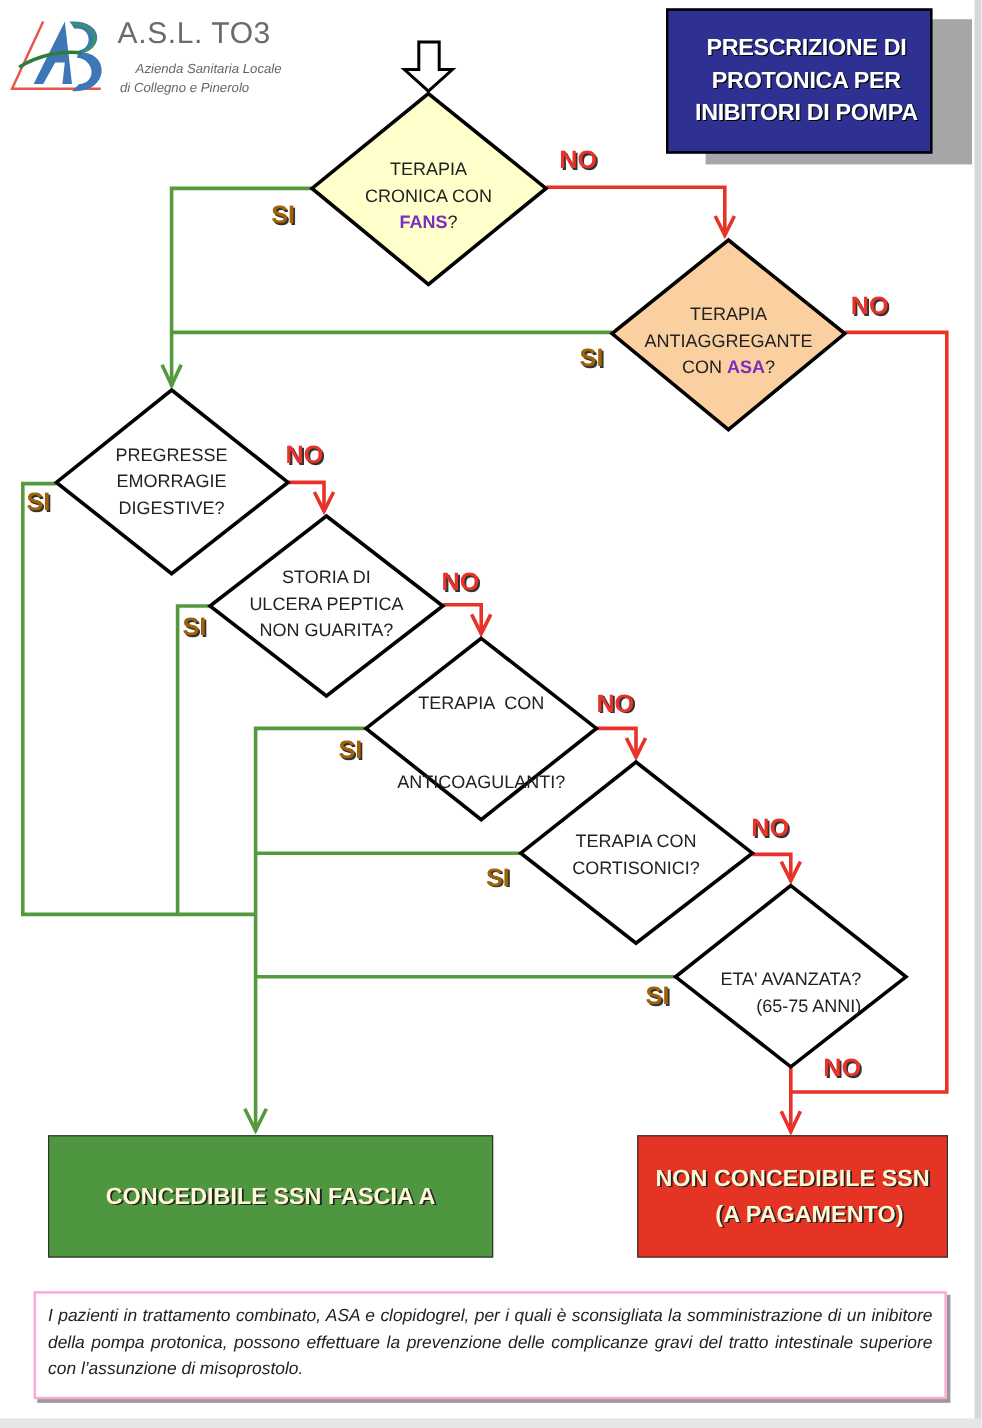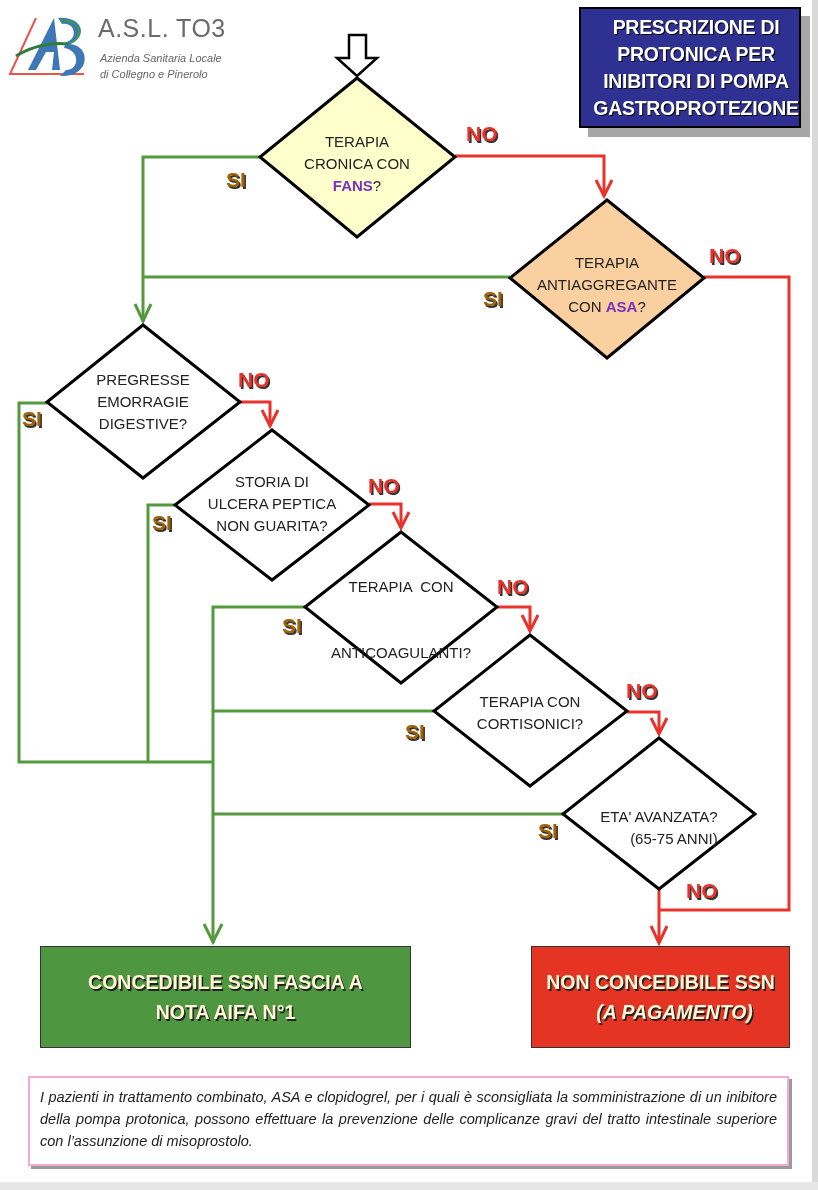--- a/index.html
+++ b/index.html
@@ -3,24 +3,24 @@
 <meta charset="utf-8">
 <style>
   html, body { margin: 0; padding: 0; background: #ffffff; }
   body { width: 818px; height: 1190px; position: relative; overflow: hidden; font-family: "Liberation Sans", sans-serif; }
   .page { position: absolute; left: 0; top: 0; width: 812px; height: 1182px; background: #ffffff; }
   .edge-right { position: absolute; left: 812px; top: 0; width: 6px; height: 1190px; background: #d9d9d9; }
   .edge-bottom { position: absolute; left: 0; top: 1182px; width: 818px; height: 8px; background: #e6e6e6; }
   svg.flow { position: absolute; left: 0; top: 0; }
   .logo { position: absolute; left: 6px; top: 12px; width: 240px; height: 72px; }
   .logo-name { position: absolute; left: 92px; top: 2px; font-size: 25px; color: #6b6b6b; letter-spacing: 0.5px; text-align: right; }
-  .logo-sub1 { position: absolute; left: 94px; top: 40px; font-size: 11px; font-style: italic; color: #666; }
+  .logo-sub1 { position: absolute; left: 107px; top: 40px; font-size: 11px; font-style: italic; color: #666; }
   .logo-sub2 { position: absolute; left: 94px; top: 56px; font-size: 11px; font-style: italic; color: #666; }
   .title-shadow { position: absolute; left: 588px; top: 16px; width: 222px; height: 121px; background: #a6a6a6; }
-  .title-box { position: absolute; left: 579px; top: 7px; width: 222px; height: 121px; background: #2e3192; border: 2px solid #000; box-sizing: border-box;
+  .title-box { position: absolute; left: 555px; top: 7px; width: 222px; height: 121px; background: #2e3192; border: 2px solid #000; box-sizing: border-box;
     display: flex; flex-direction: column; justify-content: center; align-items: center; padding-left: 12px; }
   .title-line { color: #fff; font-weight: bold; font-size: 19.5px; line-height: 27px; text-shadow: 1px 1px 0 #000; letter-spacing: -0.3px; white-space: nowrap; }
   .dtext { position: absolute; text-align: center; font-size: 15px; line-height: 22px; color: #222; transform: translate(-50%, -50%); white-space: nowrap; }
   .hl { color: #7b2fbf; font-weight: bold; }
   .lbl { position: absolute; font-weight: bold; font-size: 21px; text-shadow: 1.5px 1.5px 0 #333; }
   .si { color: #a16207; }
   .no { color: #e8322a; }
   .outbox { position: absolute; border: 1.5px solid #333; box-sizing: border-box; display: flex; flex-direction: column; justify-content: center; align-items: center; }
   .outbox .ln { color: #fff7d6; font-weight: bold; font-size: 19.5px; line-height: 30px; text-shadow: 1.5px 1.5px 0 #222; }
   .green { left: 40px; top: 946px; width: 371px; height: 102px; background: #4f9640; }
@@ -46,21 +46,20 @@
   <div class="logo-name">A.S.L. TO3</div>
   <div class="logo-sub1">Azienda Sanitaria Locale</div>
   <div class="logo-sub2">di Collegno e Pinerolo</div>
 </div>
 
 <div class="title-shadow"></div>
 <div class="title-box">
   <div class="title-line">PRESCRIZIONE DI</div>
   <div class="title-line">PROTONICA PER</div>
   <div class="title-line">INIBITORI DI POMPA</div>
-  <div class="title-line">GASTROPROTEZIONE</div>
 </div>
 
 <svg class="flow" width="818" height="1190">
 
   <path d="M349,35 L366,35 L366,58 L377,58 L357,76 L337,58 L349,58 Z" fill="#ffffff" stroke="#000" stroke-width="2.5" stroke-linejoin="miter"></path>
 
   <g fill="none" stroke="#55993f" stroke-width="3">
     <polyline points="260,157 143,157 143,322"></polyline>
     <polyline points="510,277 143,277"></polyline>
     <polyline points="135,304 143,321 151,304"></polyline>
@@ -148,22 +147,21 @@
 <div class="lbl no" style="left:368px; top:474px;">NO</div>
 <div class="lbl si" style="left:282px; top:614px;">SI</div>
 <div class="lbl no" style="left:497px; top:575px;">NO</div>
 <div class="lbl si" style="left:405px; top:720px;">SI</div>
 <div class="lbl no" style="left:626px; top:679px;">NO</div>
 <div class="lbl si" style="left:538px; top:819px;">SI</div>
 <div class="lbl no" style="left:686px; top:879px;">NO</div>
 
 <div class="outbox green">
   <div class="ln">CONCEDIBILE SSN FASCIA A</div>
-  <div class="ln">NOTA AIFA N°1</div>
 </div>
 <div class="outbox red">
   <div class="ln">NON CONCEDIBILE SSN</div>
-  <div class="ln" style="font-style:italic;margin-left:28px;">(A PAGAMENTO)</div>
+  <div class="ln" style="margin-left:28px;">(A PAGAMENTO)</div>
 </div>
 
 <div class="note">
   <div class="note-text">I pazienti in trattamento combinato, ASA e clopidogrel, per i quali è sconsigliata la somministrazione di un inibitore della pompa protonica, possono effettuare la prevenzione delle complicanze gravi del tratto intestinale superiore con l’assunzione di misoprostolo.</div>
 </div>
 
 </body></html>

